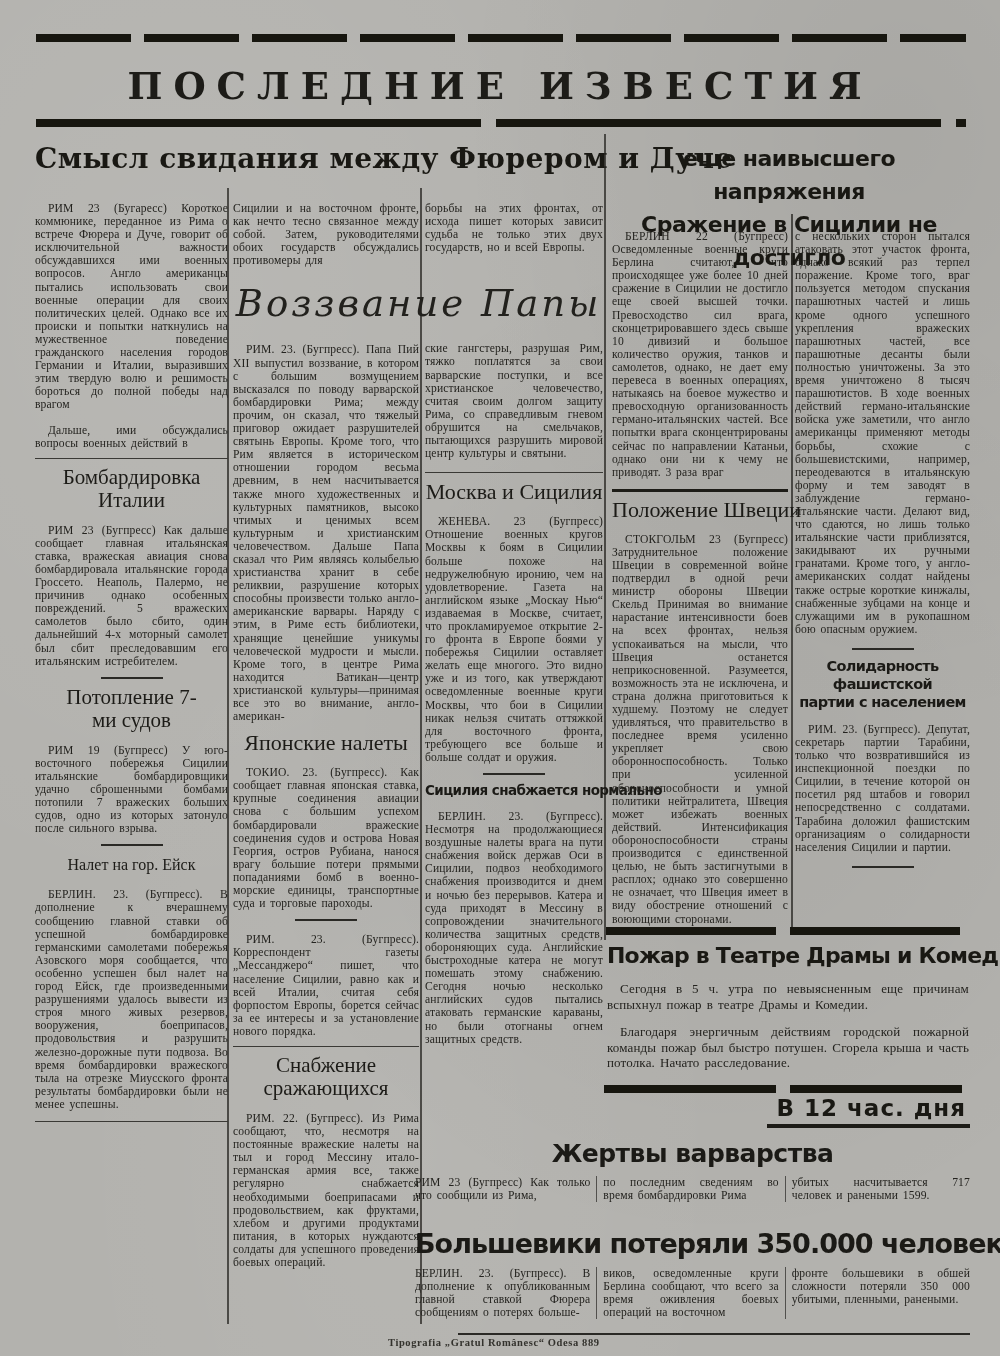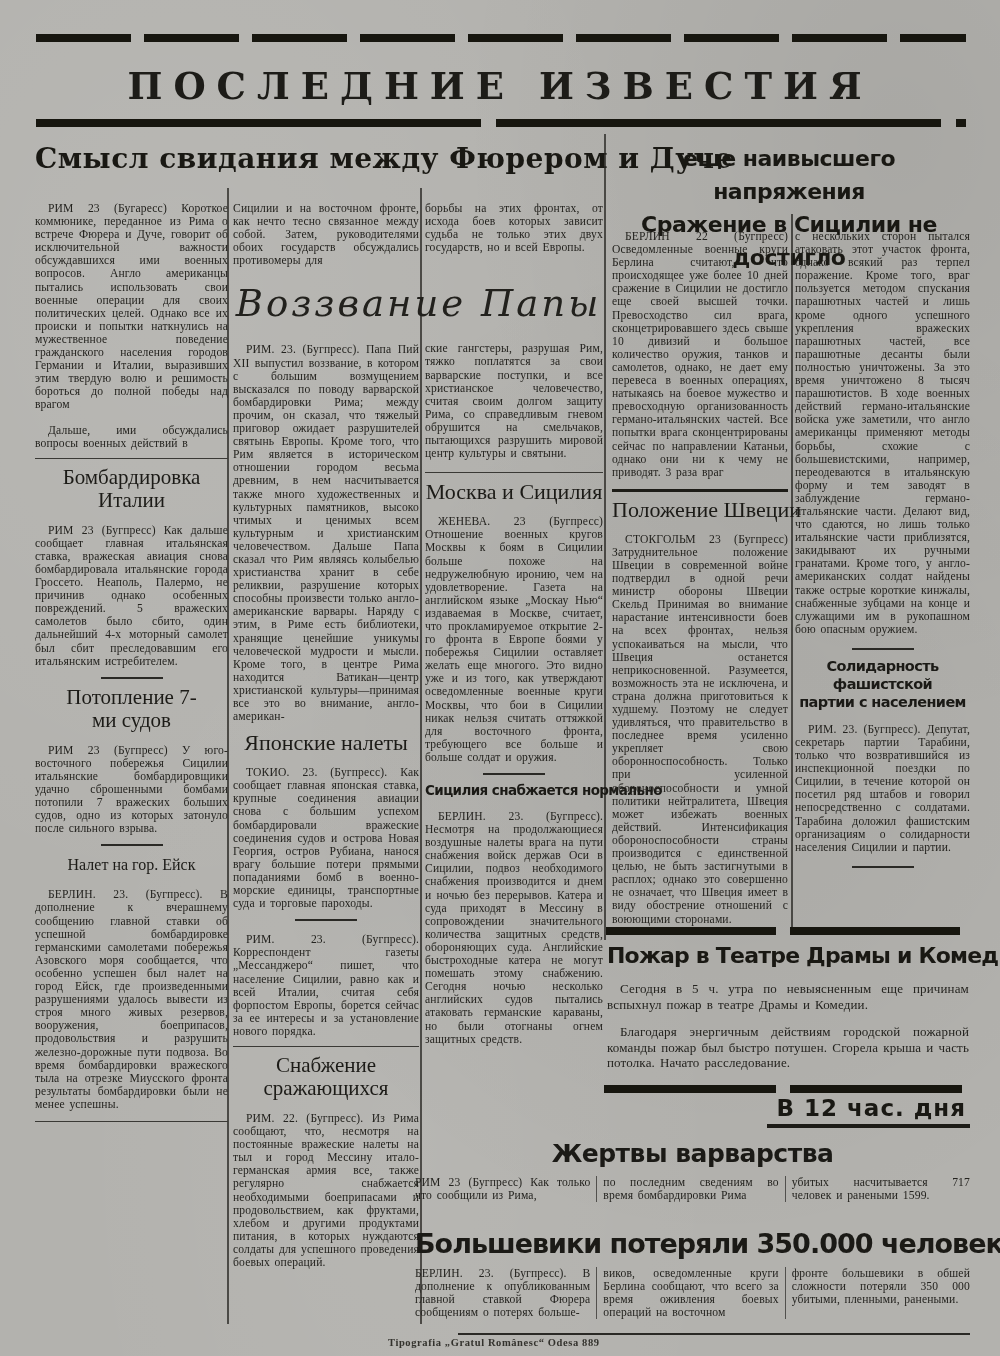--- a/index.html
+++ b/index.html
@@ -88,21 +88,21 @@
       <div class="art-title" style="width:150px;margin-left:auto;margin-right:auto;">Бомбардировка Италии</div>
       <div class="body-text">
           <p>РИМ 23 (Бугпресс) Как дальше сообщает главная итальянская ставка, вражеская авиация снова бомбардировала итальянские города Гроссето. Неаполь, Палермо, не причинив однако особенных повреждений. 5 вражеских самолетов было сбито, один дальнейший 4-х моторный самолет был сбит преследовавшим его итальянским истребителем.</p>
         </div>
       <div class="divider"></div>
     </div>
 
     <div>
       <div class="art-title" style="width:135px;margin-left:auto;margin-right:auto;">Потопление 7-ми судов</div>
       <div class="body-text">
-          <p>РИМ 23 (Бугпресс) У юго-восточного побережья Сицилии итальянские бомбардировщики удачно сброшенными бомбами потопили 7 вражеских больших судов, одно из которых затонуло после сильного взрыва.</p>
+          <p>РИМ 19 (Бугпресс) У юго-восточного побережья Сицилии итальянские бомбардировщики удачно сброшенными бомбами потопили 7 вражеских больших судов, одно из которых затонуло после сильного взрыва.</p>
         </div>
       <div class="divider"></div>
     </div>
 
     <div>
       <div class="art-title" style="font-size:16px;white-space:nowrap;">Налет на гор. Ейск</div>
       <div class="body-text">
           <p>БЕРЛИН. 23. (Бугпресс). В дополнение к вчерашнему сообщению главной ставки об успешной бомбардировке германскими самолетами побережья Азовского моря сообщается, что особенно успешен был налет на город Ейск, где произведенными разрушениями удалось вывести из строя много живых резервов, вооружения, боеприпасов, продовольствия и разрушить железно-дорожные пути подвоза. Во время бомбардировки вражеского тыла на отрезке Миусского фронта результаты бомбардировки были не менее успешны.</p>
         </div>
       <div class="col-rule" style="margin-top:10px;"></div>
@@ -141,21 +141,21 @@
     <div>
       <div class="art-title" style="font-size:21px;width:140px;margin-left:auto;margin-right:auto;">Снабжение сражающихся</div>
       <div class="body-text">
           <p>РИМ. 22. (Бугпресс). Из Рима сообщают, что, несмотря на постоянные вражеские налеты на тыл и город Мессину итало-германская армия все, также регулярно снабжается необходимыми боеприпасами и продовольствием, как фруктами, хлебом и другими продуктами питания, в которых нуждаются солдаты для успешного проведения боевых операций.</p>
         </div>
     </div>
   </div>
 
   <div class="abs" style="top:190px;left:425px;width:178px;">
     <div class="body-text">
-        <p style="text-indent:0;">борьбы на этих фронтах, от исхода боев которых зависит судьба не только этих двух государств, но и всей Европы.</p>
+        <p style="text-indent:0;">борьбы на этих фронтах, от исхода пишет которых зависит судьба не только этих двух государств, но и всей Европы.</p>
       </div>
     <div class="spacer" style="height:74px;"></div>
     <div class="body-text">
         <p style="text-indent:0;">ские гангстеры, разрушая Рим, тяжко поплатятся за свои варварские поступки, и все христианское человечество, считая своим долгом защиту Рима, со справедливым гневом обрушится на смельчаков, пытающихся разрушить мировой центр культуры и святыни.</p>
       </div>
     <div class="col-rule" style="margin-top:12px;"></div>
 
     <div>
       <div class="art-title" style="font-size:22px;">Москва и Сицилия</div>
       <div class="body-text">

